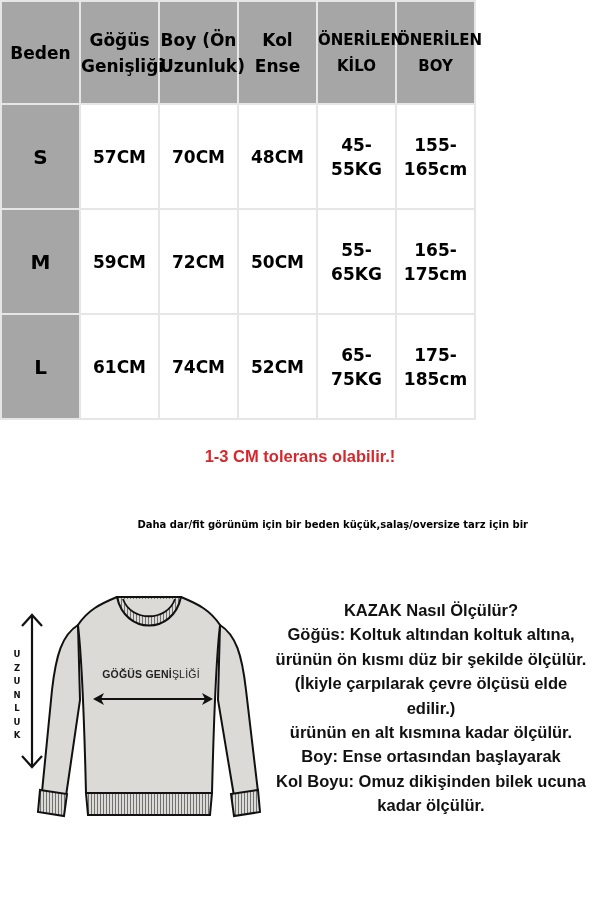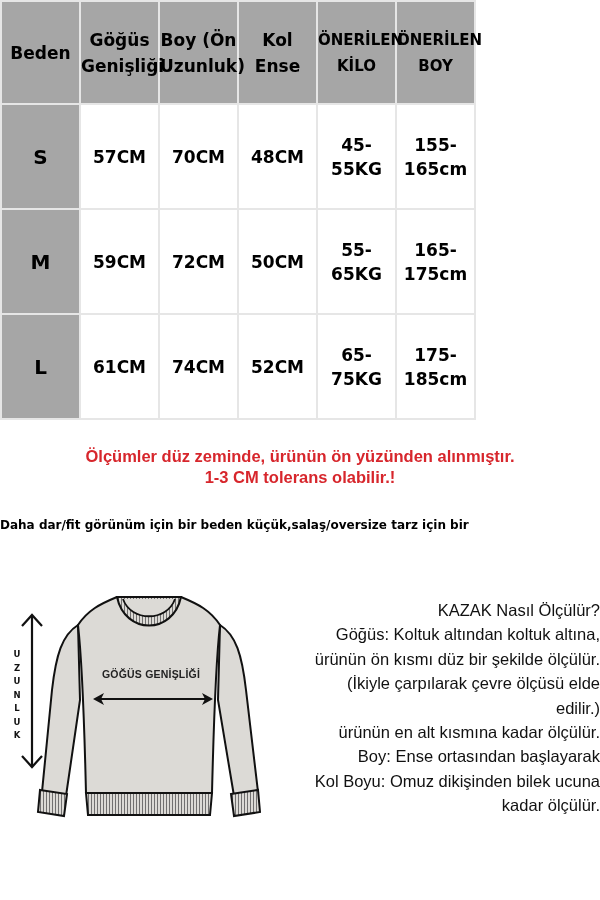--- a/index.html
+++ b/index.html
@@ -26,46 +26,46 @@
 
   
   .red-note {
     position: absolute; left: 0; top: 446px; width: 600px;
     text-align: center; color: #d7262c;
     font-family: "Liberation Sans", sans-serif; font-weight: bold;
     font-size: 16.5px; line-height: 21px;
   }
   .fit-note {
     position: absolute; left: 0; top: 514px; width: 528px;
-    text-align: left; color: #000;
+    text-align: right; color: #000;
     font-family: "DejaVu Sans", sans-serif; font-weight: bold;
-    font-size: 12px; line-height: 22px;
+    font-size: 10px; line-height: 22px;
   }
 
   
   .illustration { position: absolute; left: 0; top: 580px; width: 265px; height: 250px; }
   .illustration svg { position: absolute; left: 0; top: 0; }
   .length-letters {
     position: absolute; left: 11px; top: 68px; width: 12px;
     font-family: "DejaVu Sans", sans-serif; font-weight: bold; font-size: 8.5px;
     line-height: 13.5px; text-align: center; color: #111;
   }
   .length-letters span { display: block; }
   .chest-label {
     position: absolute; left: 96px; top: 88px; width: 110px; text-align: center;
     font-family: "Liberation Sans", sans-serif; font-size: 10.5px; color: #222; letter-spacing: 0.2px;
   }
   .chest-label b { font-weight: bold; }
-  .chest-label .thin { font-weight: bold; text-align: right; }
+  .chest-label .thin { font-weight: normal; text-align: right; }
 
   
   .instructions {
     position: absolute; left: 262px; top: 598px; width: 338px;
-    text-align: right; font-family: "Liberation Sans", sans-serif;
-    font-weight: normal; font-size: 16.5px; line-height: 24.4px; color: #111;
+    text-align: center; font-family: "Liberation Sans", sans-serif;
+    font-weight: bold; font-size: 16.5px; line-height: 24.4px; color: #111;
   }
   .instructions span { display: block; }
 </style>
 </head>
 <body>
 
 <table class="size-table">
   <tbody>
       <tr class="head">
     <th>
@@ -130,21 +130,20 @@
         </td>
     <td>
           <span class="cell-line">175-</span>
           <span class="cell-line">185cm</span>
         </td>
   </tr>
 </tbody>
   </table>
 
 <div class="red-note">
-  <div>Ölçümler düz zeminde, ürünün ön yüzünden alınmıştır.</div>
   <div>1-3 CM tolerans olabilir.!</div>
 </div>
 
 <div class="fit-note">
   <div>Daha dar/fit görünüm için bir beden küçük,salaş/oversize tarz için bir</div>
 </div>
 
 <div class="illustration">
   <svg width="265" height="250" viewBox="0 0 265 250">
     <defs>

